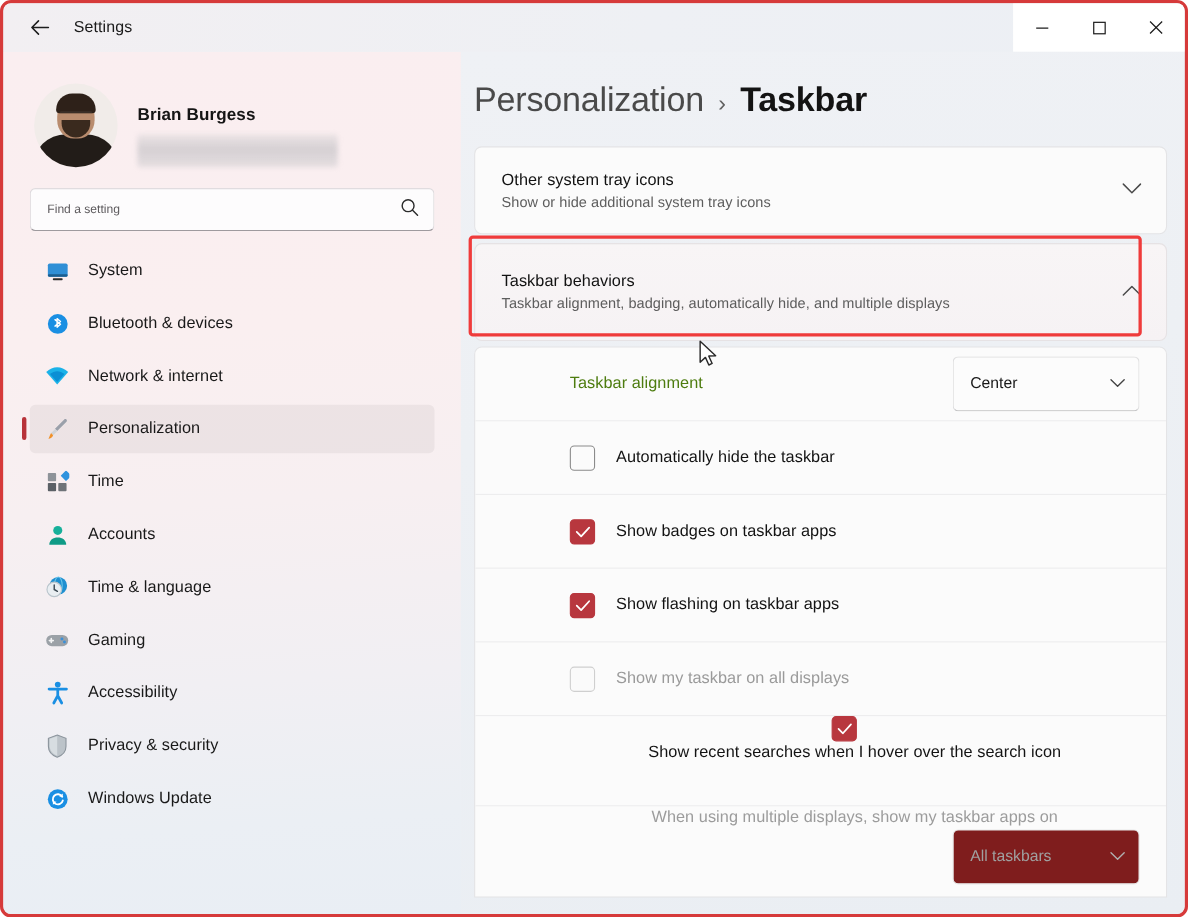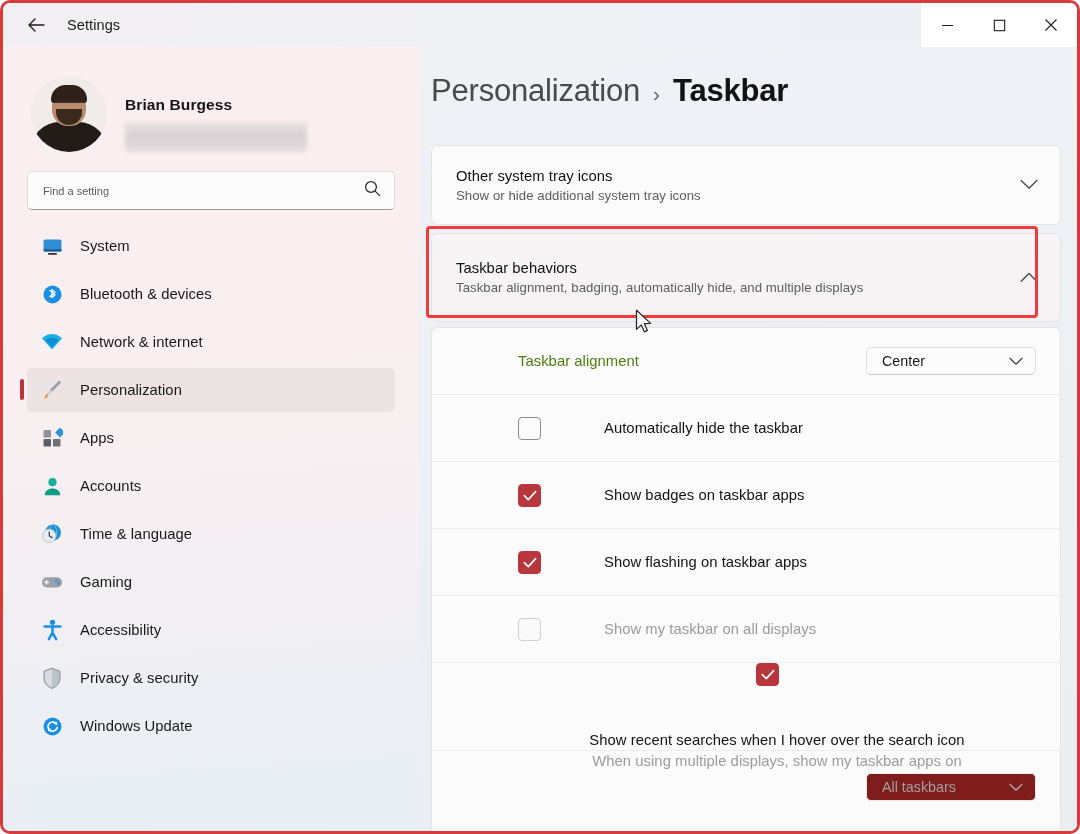--- a/index.html
+++ b/index.html
@@ -231,21 +231,21 @@
   }
 
   .card {
     background: #fbfbfb;
     border: 1px solid #e4e4e6;
     border-radius: 7px;
     margin: 0 16px 0 12px;
   }
 
   #tray-card {
-    margin-top: 36px;
+    margin-top: 24px;
     height: 80px;
     display: flex;
     align-items: center;
     padding: 0 22px 0 24px;
     cursor: pointer;
   }
   .card-title {
     font-size: 14.8px;
     color: #121212;
     letter-spacing: .05px;
@@ -304,21 +304,21 @@
     letter-spacing: .05px;
   }
   .setting-row.disabled .setting-label,
   .setting-row.disabled .check-label { color: #9a9a9a; }
 
   .row-label-indent { padding-left: 62px; }
 
   .dropdown {
     margin-left: auto;
     width: 170px;
-    height: 28px;
+    height: 50px;
     background: #fcfcfc;
     border: 1px solid #dededf;
     border-bottom-color: #c4c4c5;
     border-radius: 5px;
     display: flex;
     align-items: center;
     padding: 0 12px 0 15px;
     cursor: pointer;
   }
   .dropdown-value {
@@ -327,21 +327,20 @@
   }
   .dropdown .chevron { color: #444; }
   .dropdown.disabled { background: #7f1d1d; border-color: #e8e8e8; cursor: default; }
   .dropdown.disabled .dropdown-value { color: #a0a0a0; }
   .dropdown.disabled .chevron { color: #b0b0b0; }
 
   .checkbox-row {
     display: flex;
     align-items: center;
     padding-left: 86px;
-    gap: 44px;
   }
   .checkbox {
     width: 23px; height: 23px;
     flex: 0 0 auto;
     border-radius: 4px;
     border: 1.4px solid #8b8b8b;
     background: #fbfbfb;
     margin-right: 19px;
     display: flex; align-items: center; justify-content: center;
     cursor: pointer;
@@ -482,21 +481,21 @@
 
       <div class="nav-item">
         <span class="nav-icon">
           <svg width="21" height="21" viewBox="0 0 21 21">
             <rect x="1.5" y="2" width="7.5" height="7.5" rx=".8" fill="#8e9399"></rect>
             <rect x="1.5" y="11" width="7.5" height="7.5" rx=".8" fill="#5b6066"></rect>
             <rect x="11" y="11" width="7.5" height="7.5" rx=".8" fill="#6e7378"></rect>
             <rect x="14.5" y="1" width="7" height="7" rx=".8" fill="#2f93de" transform="rotate(45 18 4.5)"></rect>
           </svg>
         </span>
-        <span class="nav-label">Apps</span>
+        <span class="nav-label">Time</span>
       </div>
 
       <div class="nav-item">
         <span class="nav-icon">
           <svg width="21" height="21" viewBox="0 0 21 21">
             <circle cx="10.5" cy="6.2" r="4.1" fill="#16b09a"></circle>
             <path d="M2.8 19.2c0-4.3 3.5-6.6 7.7-6.6s7.7 2.3 7.7 6.6z" fill="#0f9b86"></path>
           </svg>
         </span>
         <span class="nav-label">Accounts</span>

